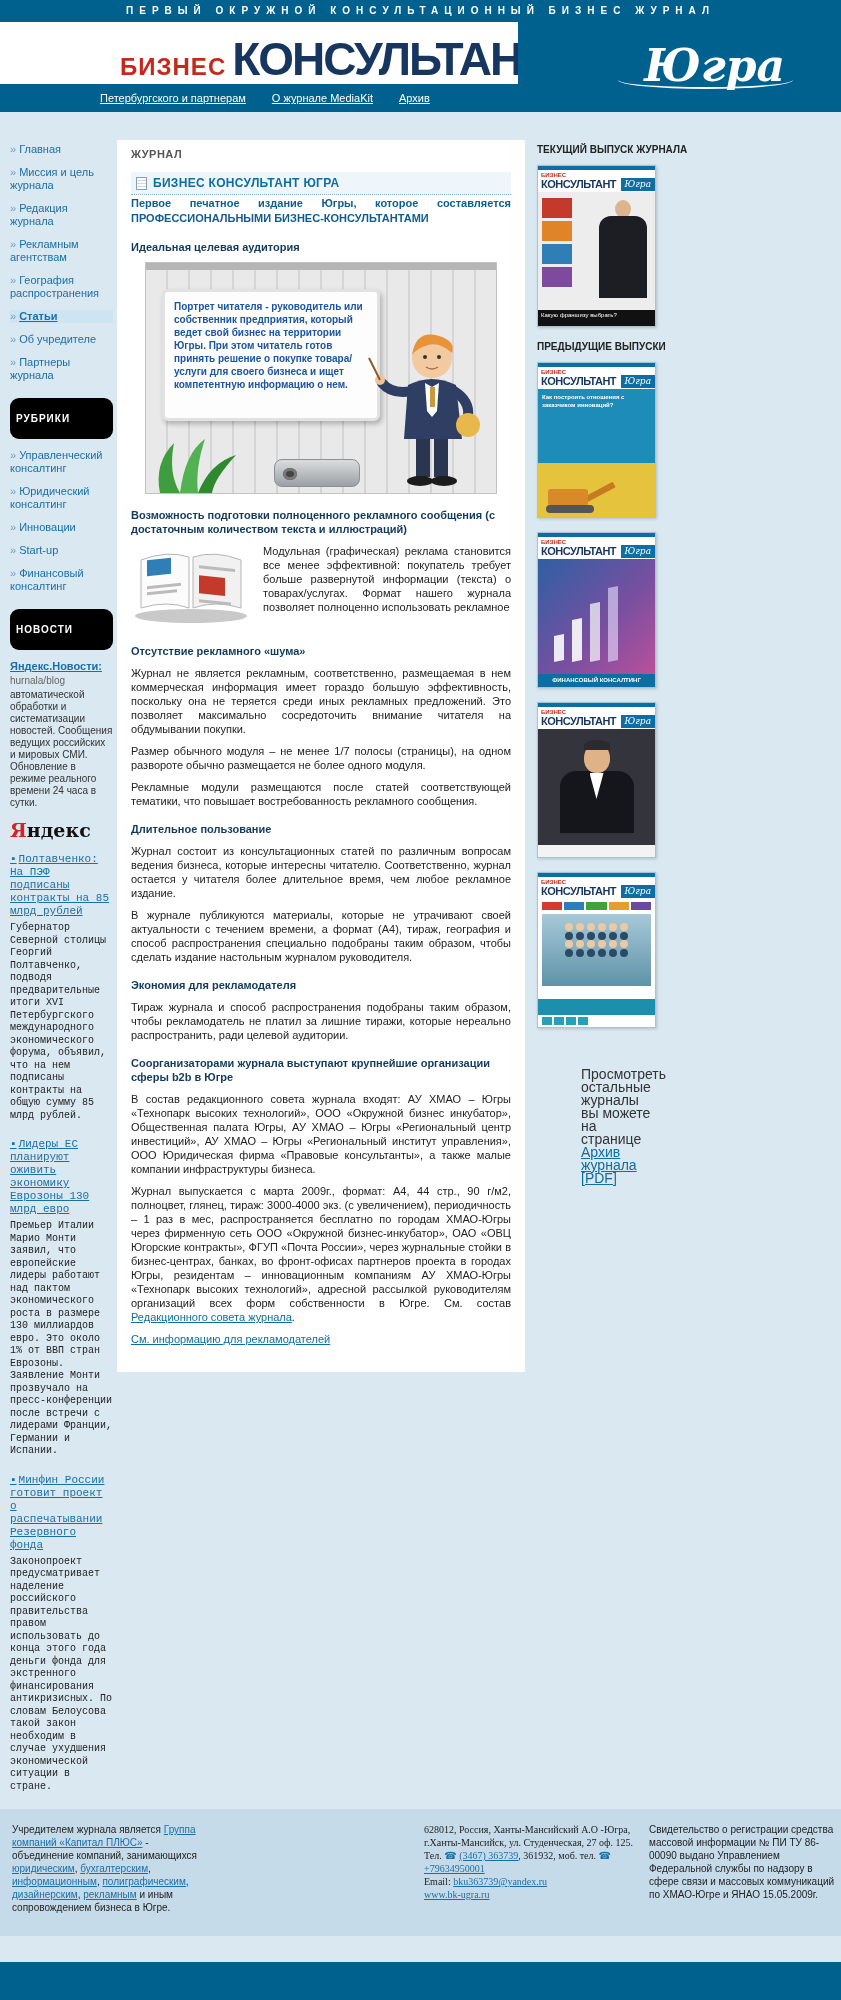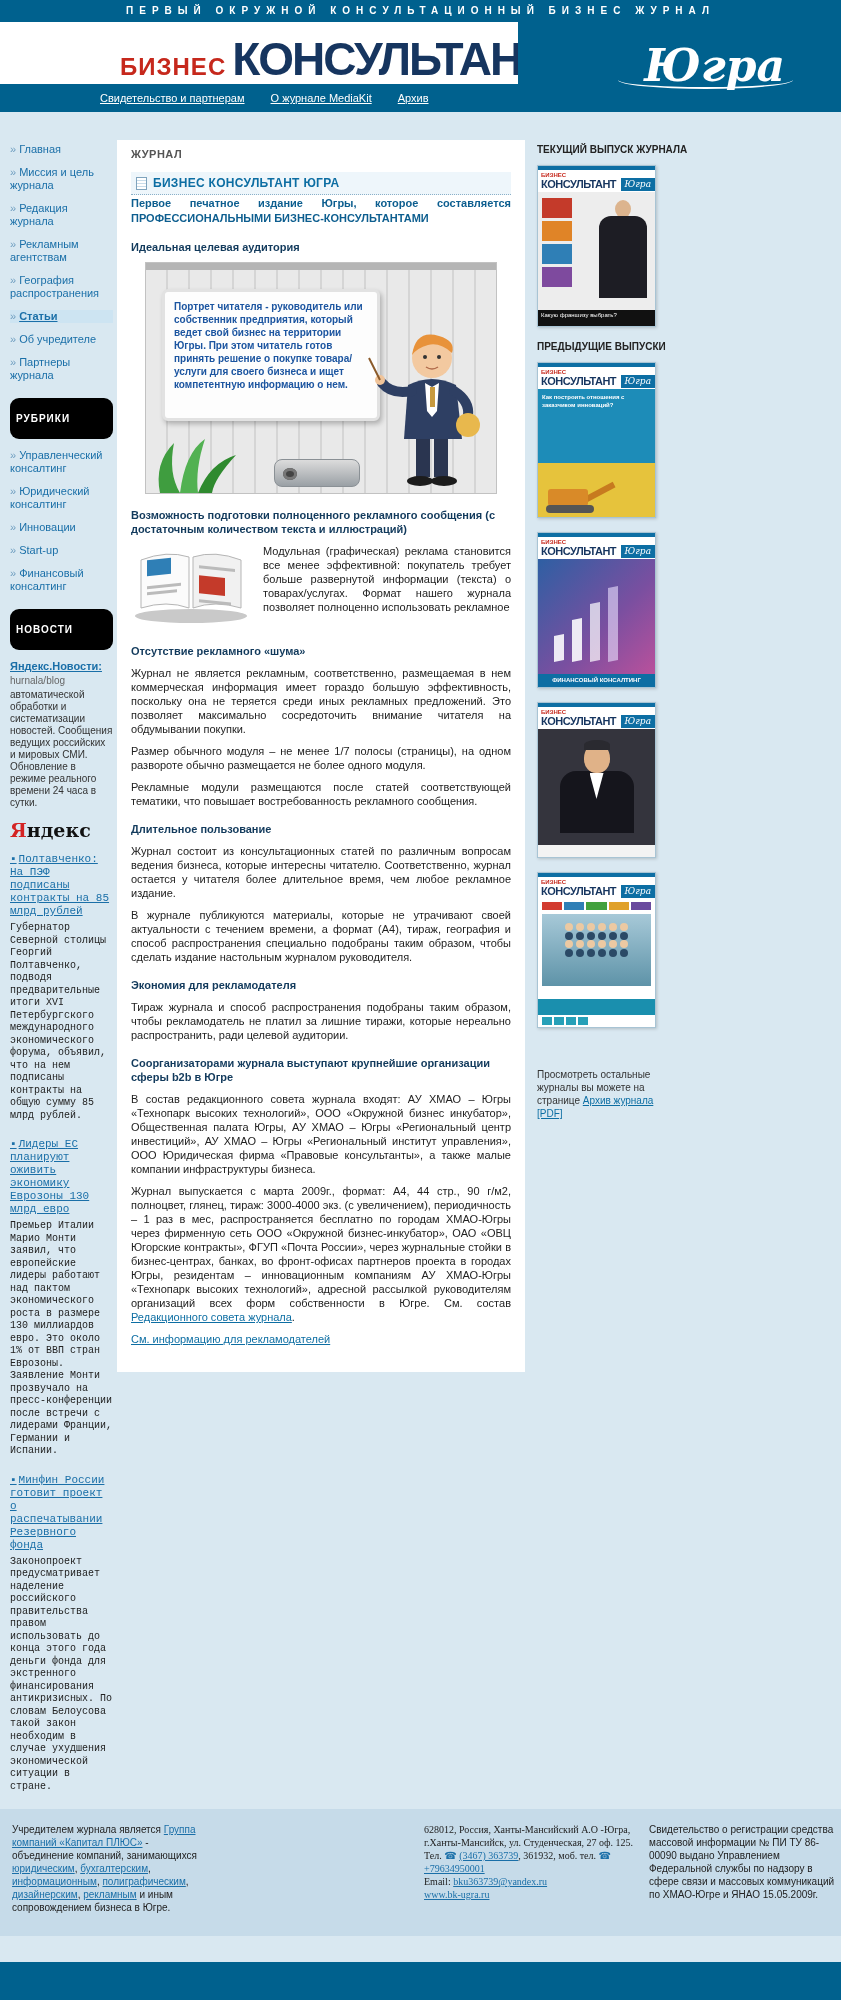--- a/index.html
+++ b/index.html
@@ -162,21 +162,21 @@
   .cv5-logos i:nth-child(1){background:#d23b2f;} .cv5-logos i:nth-child(2){background:#2f7fb6;}
   .cv5-logos i:nth-child(3){background:#42a13e;} .cv5-logos i:nth-child(4){background:#e0a12a;}
   .cv5-logos i:nth-child(5){background:#6a4a9e;}
   .cv5-photo { position:absolute; top:15px; left:4px; right:4px; height:72px; background:linear-gradient(#a7c9d8,#5e93a8); }
   .cv5-row { display:flex; gap:3px; justify-content:center; margin-top:9px; }
   .cv5-row i { width:8px; height:8px; border-radius:50%; background:#ecc9a2; display:block; box-shadow:0 9px 0 0 #2b4a66; }
   .cv5-strip { position:absolute; bottom:12px; left:0; right:0; height:16px; background:#1a8fae; }
   .cv5-pag { position:absolute; bottom:2px; left:4px; display:flex; gap:2px; }
   .cv5-pag i { width:10px; height:8px; background:#27a0b8; display:block; }
 
-  .archive-note { font-size:10px; color:#333; line-height:13px; margin-top:40px; }
+  .archive-note { font-size:14px; color:#333; line-height:13px; margin-top:40px;margin-left:44px; }
 
   
   .footer {
     background:#c6dbe9; padding:14px 12px 22px; display:flex; align-items:flex-start;
     font-size:10px; line-height:13px; color:#222;
   }
   .f-left  { width:200px; flex:none; }
   .f-center{ width:215px; flex:none; margin-left:212px;font-family:Liberation Serif, serif; }
   .f-right { width:192px; flex:none; margin-left:10px; }
   .f-link { color:#1a6fa8; text-decoration:underline; }
@@ -189,21 +189,21 @@
 
 <div class="topbar">ПЕРВЫЙ ОКРУЖНОЙ КОНСУЛЬТАЦИОННЫЙ БИЗНЕС ЖУРНАЛ</div>
 
 <div class="masthead">
   <div class="mast-blue"></div>
   <div class="yugra">Югра</div>
   <div class="logo">
     <span class="l1">БИЗНЕС</span><span class="l2">КОНСУЛЬТАНТ</span>
   </div>
   <div class="navbar">
-    <a>Свидетельство и партнерам</a>
+    <a>Петербургского и партнерам</a>
     <a>О журнале MediaKit</a>
     <a>Архив</a>
   </div>
 </div>
 
 <div class="content">
 
   <div class="col-left">
     <div class="menu-item"><span class="arrow">»</span><a class="mlink">Главная</a></div>
     <div class="menu-item"><span class="arrow">»</span><a class="mlink">Миссия и цель журнала</a></div>

